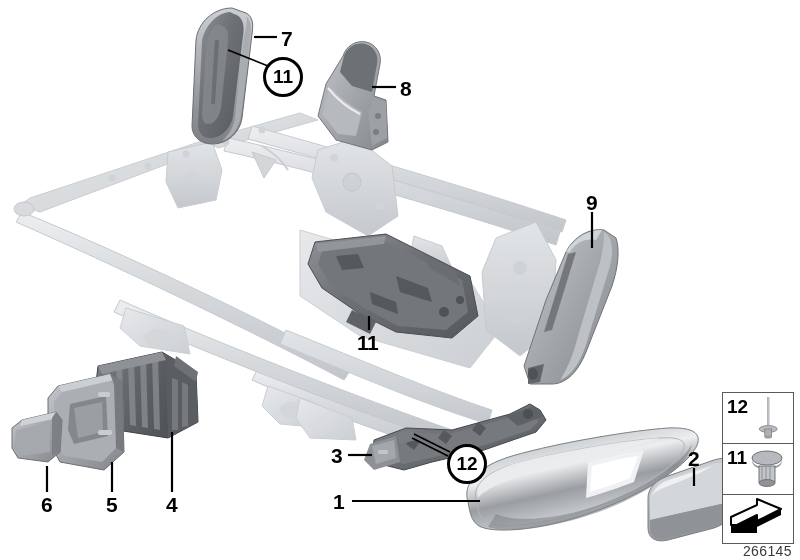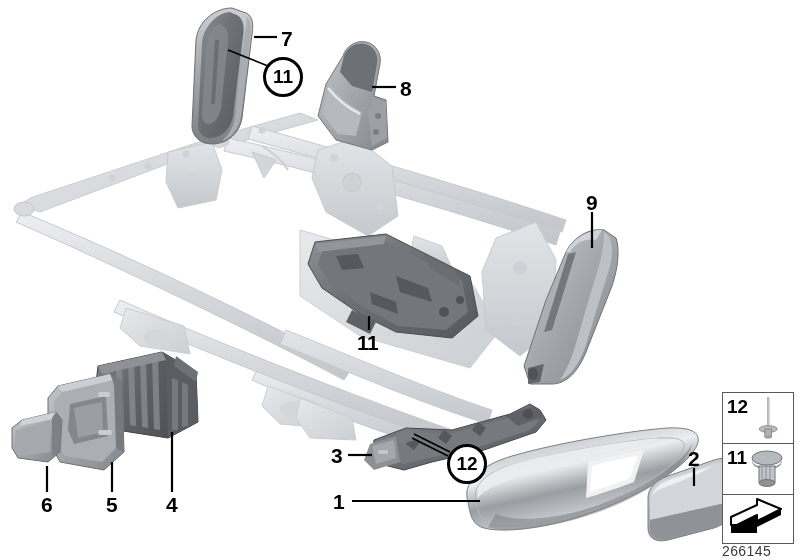--- a/index.html
+++ b/index.html
@@ -10,21 +10,21 @@
   .callout{position:absolute;font-weight:bold;color:#000;font-size:21px;
            line-height:21px;letter-spacing:-0.5px;}
   .circled{position:absolute;width:34px;height:34px;border:3px solid #000;
            border-radius:50%;background:#fff;display:flex;align-items:center;
            justify-content:center;font-weight:bold;font-size:19px;color:#000;}
   .legendbox{position:absolute;left:722px;top:392px;width:70px;height:150px;
              border:1px solid #5a5a5a;background:#fff;}
   .legcell{position:relative;height:50px;border-bottom:1px solid #5a5a5a;}
   .legcell:last-child{border-bottom:none;}
   .legnum{position:absolute;left:4px;top:3px;font-weight:bold;font-size:19px;color:#000;}
-  .partno{position:absolute;left:722px;top:543px;width:70px;text-align:left;
+  .partno{position:absolute;left:722px;top:543px;width:70px;text-align:right;
           font-size:14px;color:#3a3a3a;letter-spacing:0.4px;}
 </style>
 </head>
 <body>
 
 <div id="stage">
 
   <svg class="layer" viewBox="0 0 800 560">
     <defs>
       <linearGradient id="gTube" x1="0" y1="0" x2="0" y2="1">

